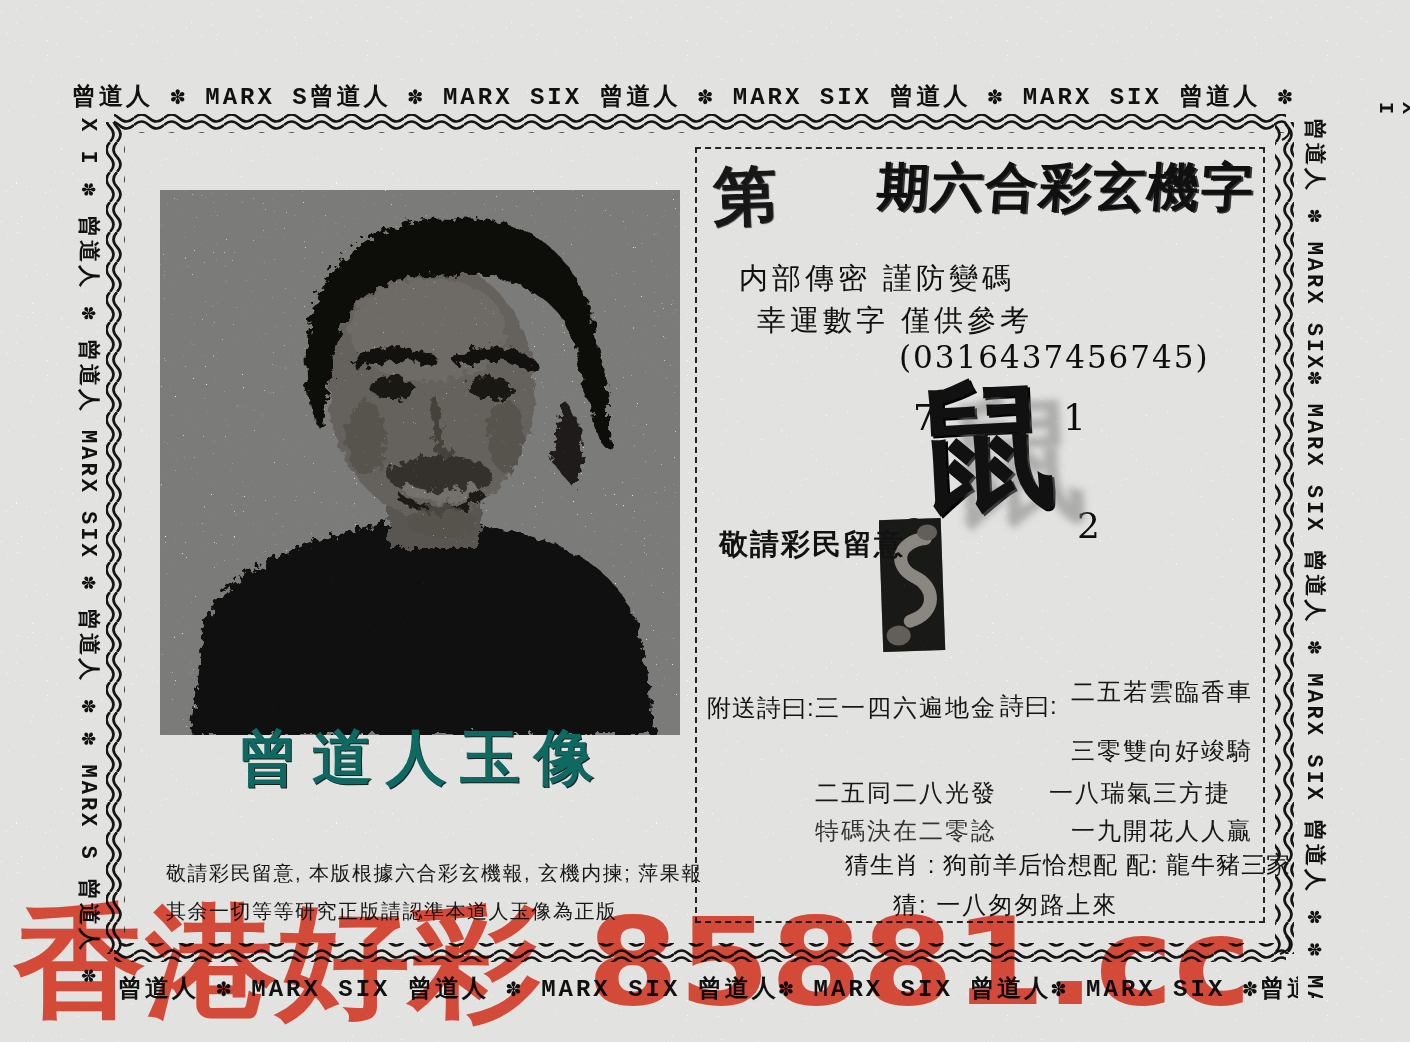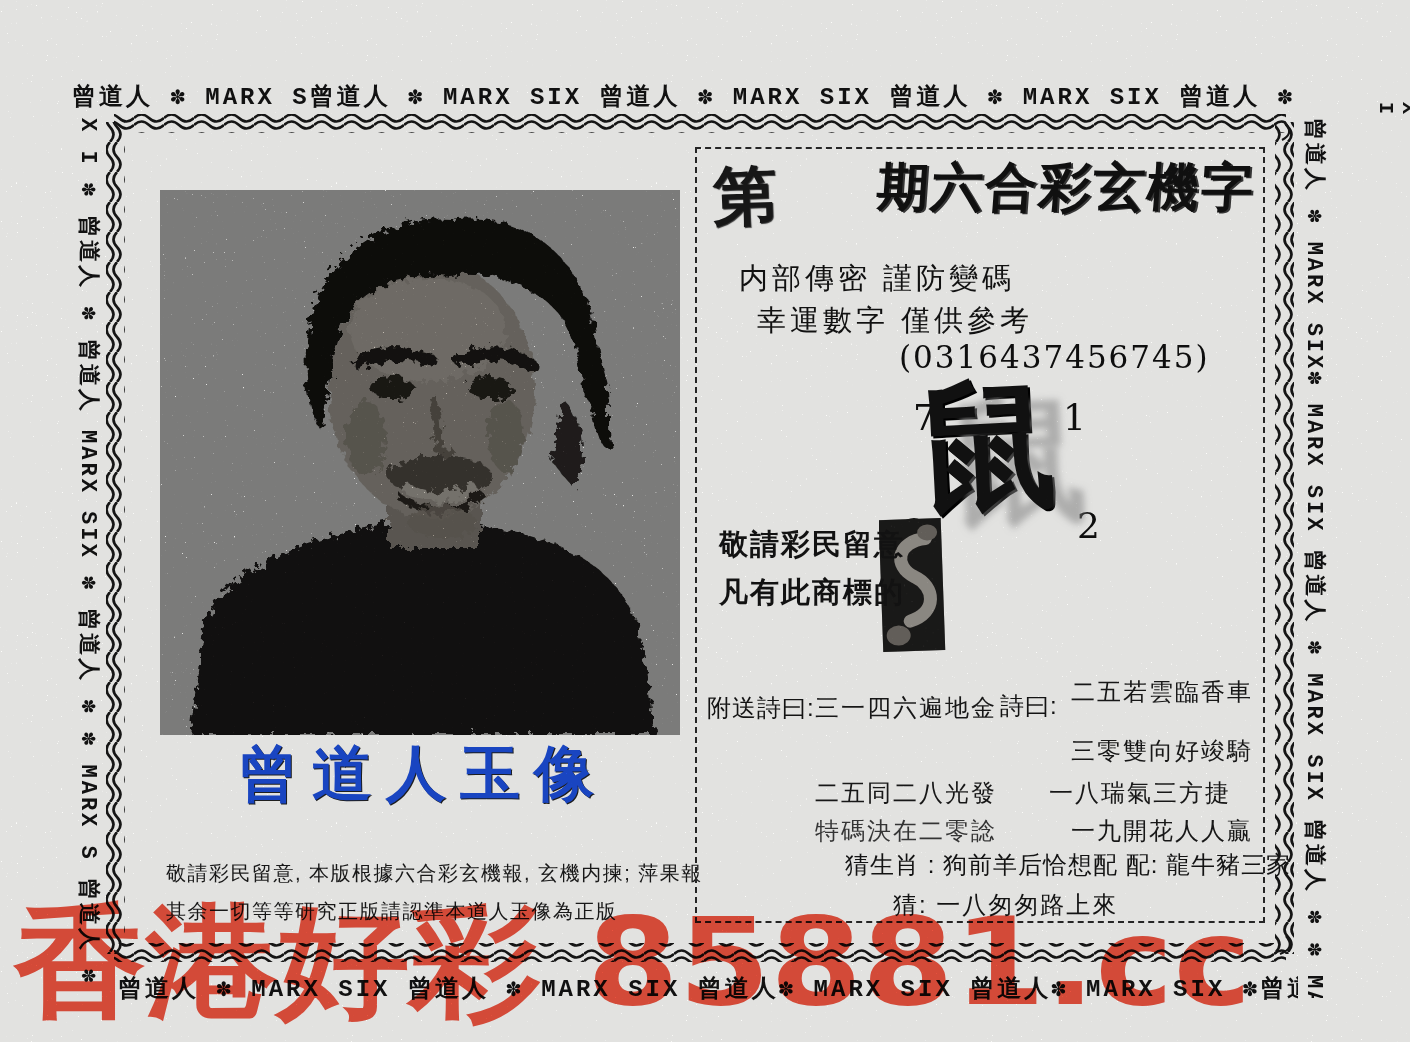--- a/index.html
+++ b/index.html
@@ -25,23 +25,22 @@
     transform:rotate(90deg); transform-origin:center; letter-spacing:2px;
     font-family:"Liberation Mono", monospace;
   }
   
   .frame{ position:absolute; left:104px; top:112px; }
   
   .photo{ position:absolute; left:160px; top:190px; width:520px; height:545px; }
   .caption{
     position:absolute; left:238px; top:718px; width:430px;
     font-family:"DejaVu Serif", serif; font-weight:900; font-size:60px;
-    letter-spacing:14px; color:#1d4ed8; white-space:nowrap;
+    letter-spacing:14px; color:#0f766e; white-space:nowrap;
     text-shadow:1px 1px 0 #222;
-    margin-top:16px;
   }
   .footnote{
     position:absolute; left:166px; width:540px; font-size:20px;
     letter-spacing:1.5px; color:#1b1b1b; white-space:nowrap;
   }
   .footnote.l1{ top:860px; }
   .footnote.l2{ top:898px; }
   
   .rbox{
     position:absolute; left:695px; top:147px; width:566px; height:772px;
@@ -197,21 +196,20 @@
       <g transform="rotate(-2 34 69)">
         <rect x="2" y="2" width="62" height="132" fill="#3b3a38"></rect>
         <rect x="2" y="2" width="62" height="132" fill="#000" filter="url(#speck)" opacity="0.5"></rect>
         <path d="M48 22 C 20 24 14 48 36 60 C 56 70 58 96 30 104" fill="none" stroke="#9b9791" stroke-width="13" stroke-linecap="round"></path>
         <ellipse cx="18" cy="118" rx="12" ry="10" fill="#6e6a64"></ellipse>
         <ellipse cx="50" cy="16" rx="10" ry="8" fill="#6e6a64"></ellipse>
       </g>
     </svg>
 
     <div class="notice nt-1">敬請彩民留意</div>
-    <div class="notice nt-2">凡有此商標的</div>
 
     <div class="poem-label pl-left">附送詩曰:</div>
     <div class="poem-line pL0">三一四六遍地金</div>
     <div class="poem-line pL2">二五同二八光發</div>
     <div class="poem-line pL3">特碼決在二零諗</div>
 
     <div class="poem-label pl-right">詩曰:</div>
     <div class="poem-line pR0">二五若雲臨香車</div>
     <div class="poem-line pR1">三零雙向好竣騎</div>
     <div class="poem-line pR2">一八瑞氣三方捷</div>

